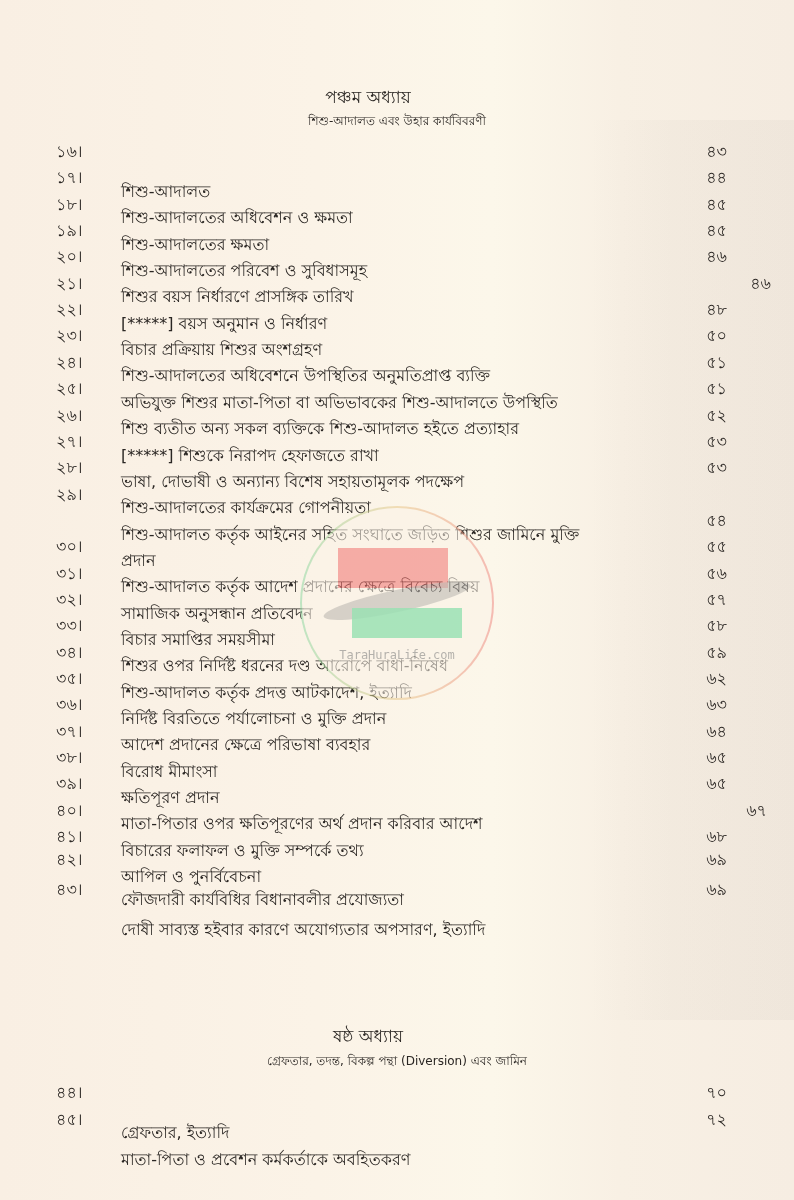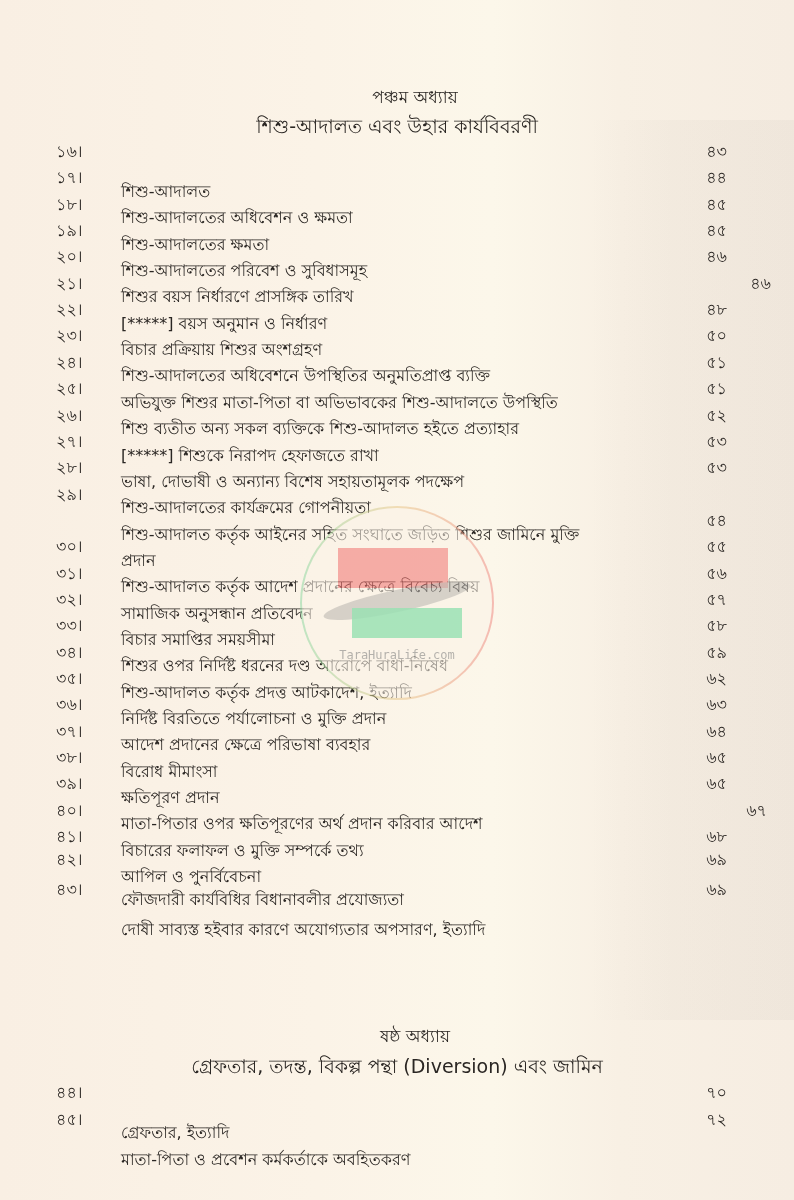--- a/index.html
+++ b/index.html
@@ -6,22 +6,22 @@
   body {
     width: 794px; height: 1200px; overflow: hidden; position: relative;
     background: linear-gradient(90deg, #f9efe3 0%, #fbf3e7 40%, #fcf7ea 62%, #f8f0e4 78%, #f6ede2 100%);
     font-family: "DejaVu Sans", sans-serif;
     color: #2a2623;
   }
   .bleed {
     position: absolute; left: 590px; top: 120px; width: 204px; height: 900px;
     background: linear-gradient(90deg, rgba(0,0,0,0) 0%, rgba(150,140,130,0.05) 40%, rgba(150,140,130,0.07) 100%);
   }
-  .chapter-heading { position: absolute; left: 0; width: 736px; text-align: center; font-size: 17px; margin-left: 47px; }
-  .chapter-title { position: absolute; left: 0; width: 794px; text-align: center; font-size: 19px; }
+  .chapter-heading { position: absolute; left: 0; width: 736px; text-align: center; font-size: 17px; }
+  .chapter-title { position: absolute; left: 0; width: 794px; text-align: center; font-size: 12px; }
   .toc { position: absolute; left: 0; top: 0; width: 794px; }
   .row { position: absolute; left: 0; width: 781px; height: 26px; font-size: 16px; line-height: 26px; }
   .num { position: absolute; left: 56px; width: 60px; white-space: nowrap; }
   .title { position: absolute; left: 121px; width: 590px; white-space: nowrap; margin-top: 40px; }
   .page { position: absolute; right: 54px; width: 50px; text-align: right; }
   .watermark {
     position: absolute; left: 300px; top: 506px; width: 190px; height: 190px;
     border-radius: 50%;
     border: 2px solid transparent;
     background:

